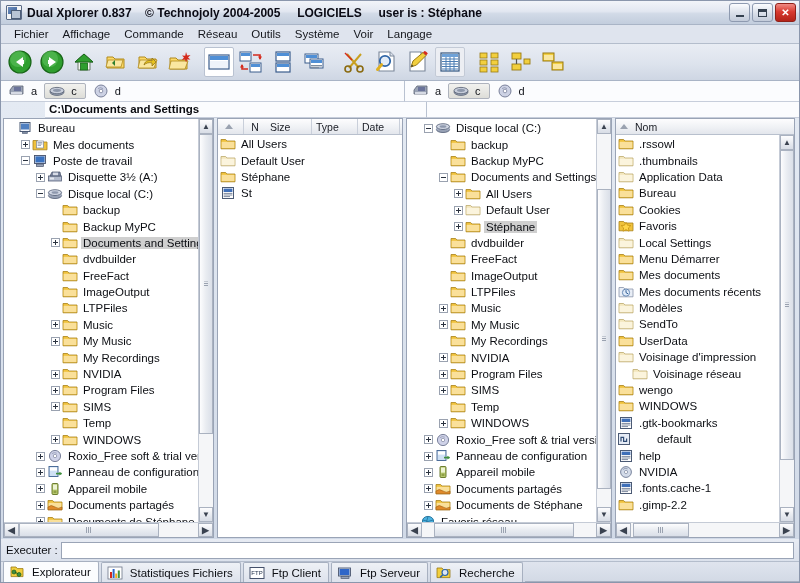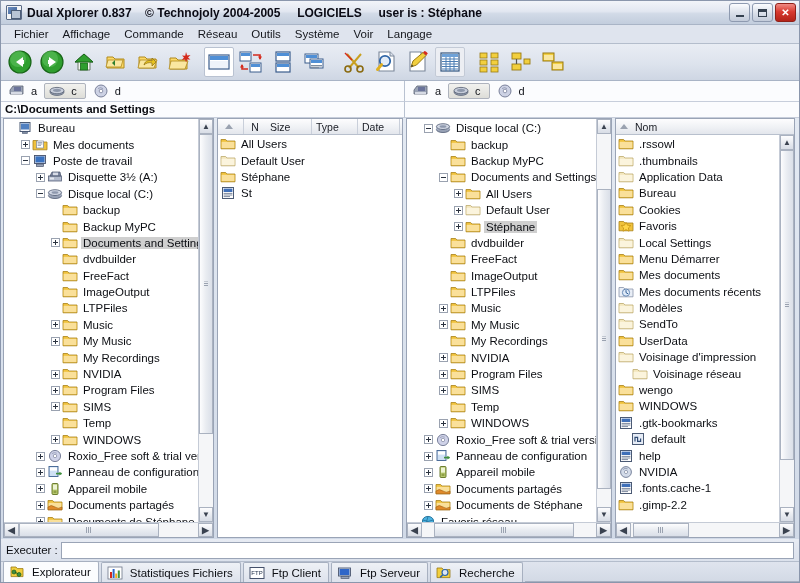--- a/index.html
+++ b/index.html
@@ -140,21 +140,21 @@
     font-size: 11px; color:#101218;
     cursor: default;
   }
   .drv.sel {
     background: linear-gradient(180deg,#f2f2ef,#ddddd8);
     border: 1px solid #aeb3bd;
     padding: 0px 8px 0px 4px;
   }
 
   
-  .pathrow { display:flex; flex:0 0 auto; height:16px; }
+  .pathrow { display:flex; flex:0 0 auto; height:16px;margin-left:44px; }
   .pathbar {
     width: 405px;
     font-weight: bold; font-size: 11.5px;
     color: #0a0b10; background:#fbfcfe;
     padding-left: 4px; line-height: 15px;
     border-bottom: 1px solid #c7cedb;
     border-right: 1px solid #b9c2d1;
     white-space: nowrap; overflow: hidden;
   }
   .pathbar.right { width: 395px; border-right: none; }
@@ -1313,21 +1313,21 @@
               <span class="lbl">WINDOWS</span>
             </div>
             <div class="row" style="padding-left: 2px;">
               <svg viewBox="0 0 16 14" class="ico">
                 <rect x="2.5" y="1.5" width="11" height="11" fill="#ffffff" stroke="#4b5a74" stroke-width="1"></rect>
                 <rect x="3.6" y="2.6" width="8.8" height="3.4" fill="#3f6fb8"></rect>
                 <path d="M3.6 7.4 H12.4 M3.6 9 H12.4 M3.6 10.6 H10" stroke="#5d6c86" stroke-width=".8"></path>
               </svg>
               <span class="lbl">.gtk-bookmarks</span>
             </div>
-            <div class="row" style="padding-left: 14px;">
+            <div class="row" style="padding-left: 0; gap: 20px;">
               <svg viewBox="0 0 16 14" class="ico">
                 <rect x="2.5" y="1.5" width="11" height="11" fill="#e6ecf6" stroke="#4b5a74" stroke-width="1"></rect>
                 <path d="M5 9.4 V5.4 H7.6 V9.4 H10.6 V6.4" stroke="#2f4b74" stroke-width="1.2" fill="none"></path>
               </svg>
               <span class="lbl">default</span>
             </div>
             <div class="row" style="padding-left: 2px;">
               <svg viewBox="0 0 16 14" class="ico">
                 <rect x="2.5" y="1.5" width="11" height="11" fill="#ffffff" stroke="#4b5a74" stroke-width="1"></rect>
                 <rect x="3.6" y="2.6" width="8.8" height="3.4" fill="#3f6fb8"></rect>

